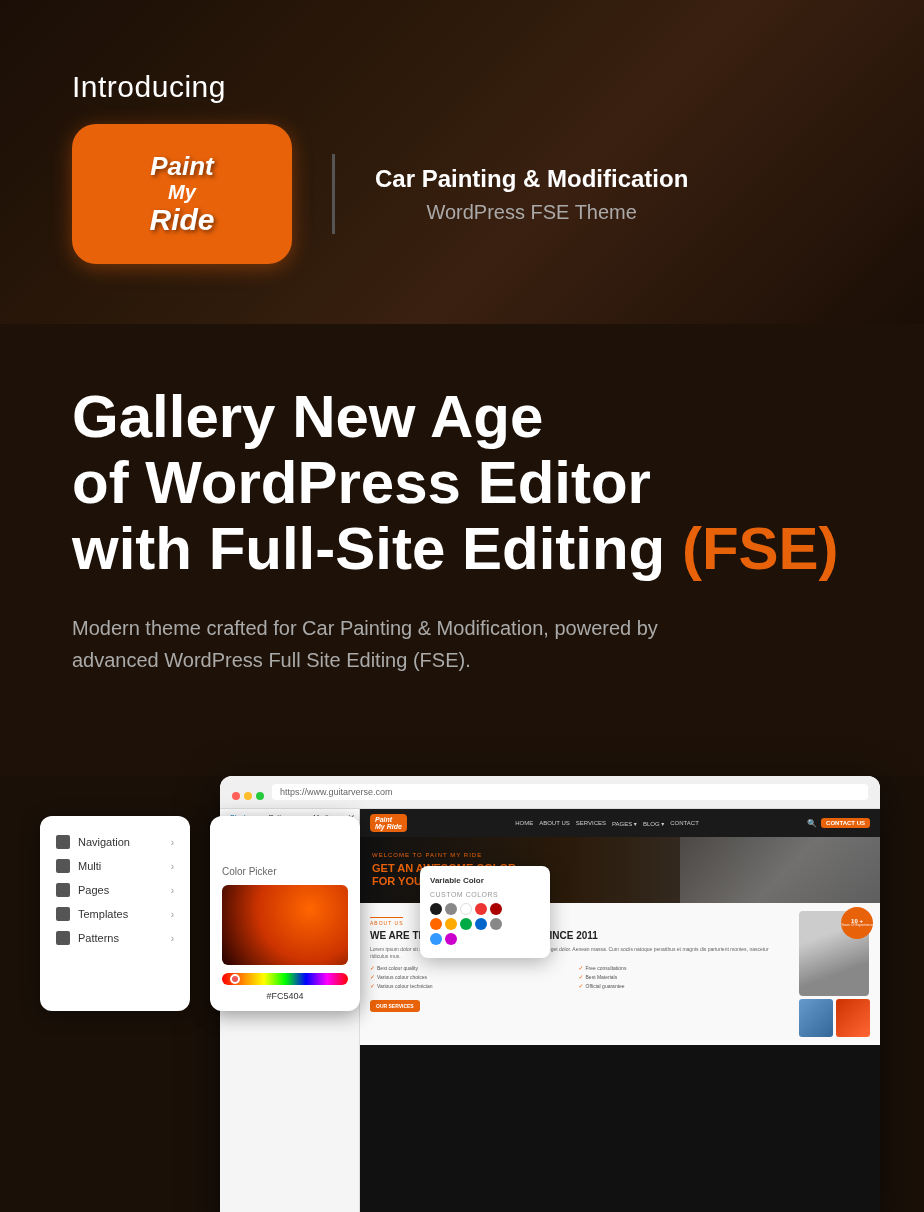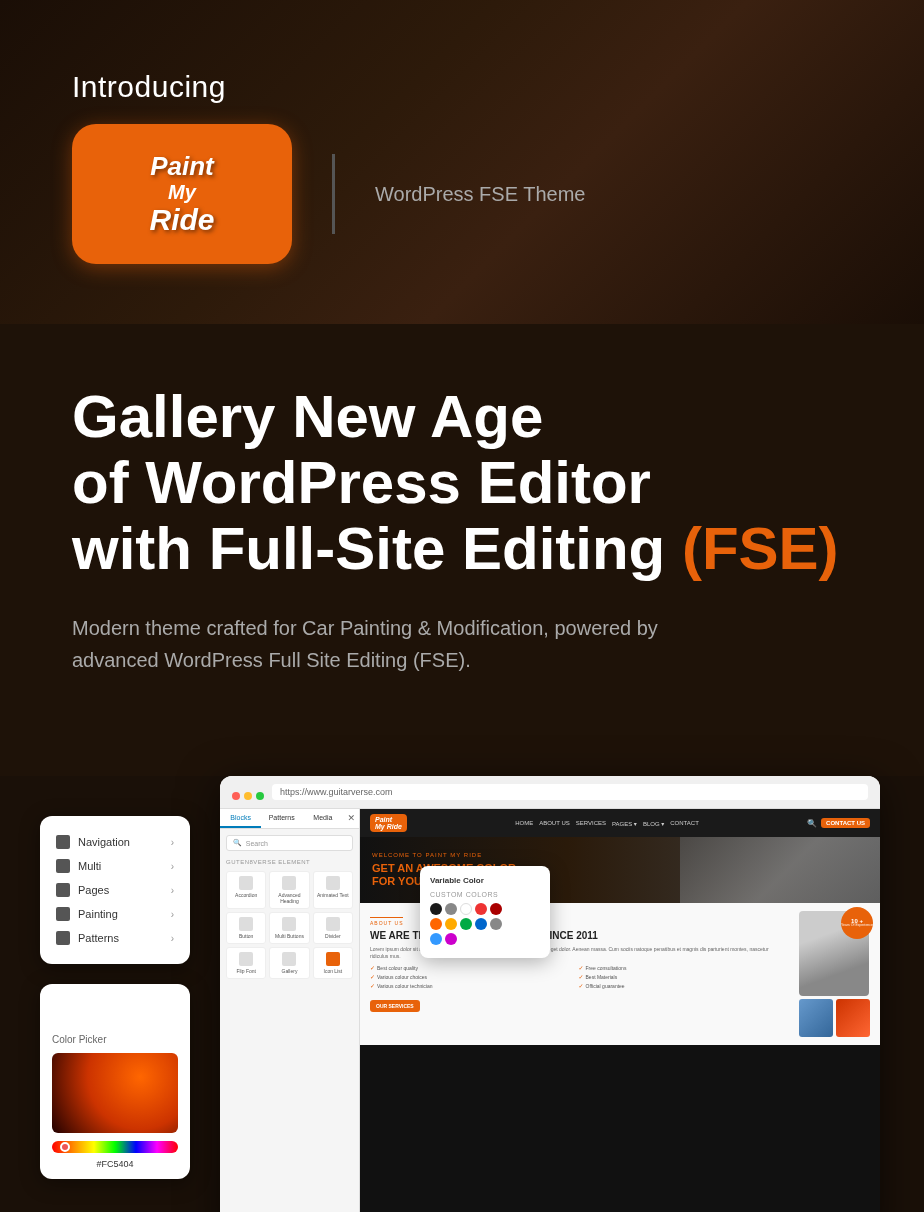--- a/index.html
+++ b/index.html
@@ -131,21 +131,21 @@
       height: 470px;
     }
 
     
     .floating-panels {
       position: absolute;
       left: 40px;
       top: 40px;
       z-index: 10;
       display: flex;
-      flex-direction: column;
+      flex-direction: row;
       gap: 20px;
     }
 
     .nav-panel {
       background: #ffffff;
       border-radius: 12px;
       padding: 14px 16px;
       width: 150px;
       box-shadow: 0 4px 20px rgba(0,0,0,0.4);
     }
@@ -539,20 +539,21 @@
       <div class="logo-badge-inner">
         <span class="logo-paint">Paint</span>
         <span class="logo-my">My</span>
         <span class="logo-ride">Ride</span>
       </div>
     </div>
 
     <div class="divider-vertical"></div>
 
     <div class="theme-info">
+      <div class="theme-title">Car Painting &amp; Modification</div>
       <div class="theme-subtitle">WordPress FSE Theme</div>
     </div>
   </div>
 </section>
 
 <section class="content-section">
   <div class="headline">
     <span>Gallery New Age</span><br>
     <span>of WordPress Editor</span><br>
     <span>with Full-Site Editing</span>
@@ -583,21 +584,21 @@
       <div class="nav-item">
         <div class="nav-item-left">
           <div class="nav-icon"></div>
           <span>Pages</span>
         </div>
         <span class="nav-chevron">›</span>
       </div>
       <div class="nav-item">
         <div class="nav-item-left">
           <div class="nav-icon"></div>
-          <span>Painting</span>
+          <span>Templates</span>
         </div>
         <span class="nav-chevron">›</span>
       </div>
       <div class="nav-item">
         <div class="nav-item-left">
           <div class="nav-icon"></div>
           <span>Patterns</span>
         </div>
         <span class="nav-chevron">›</span>
       </div>

